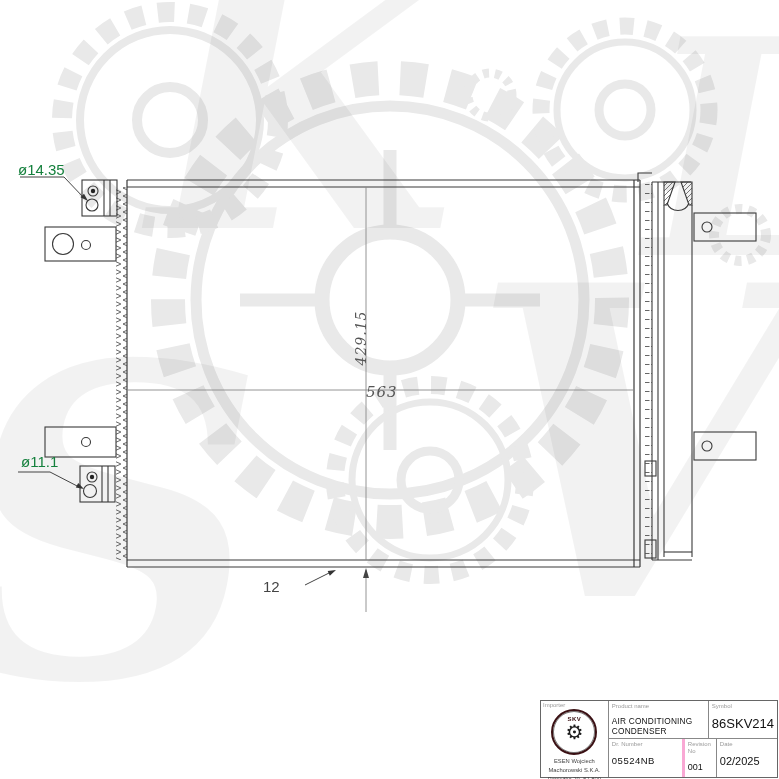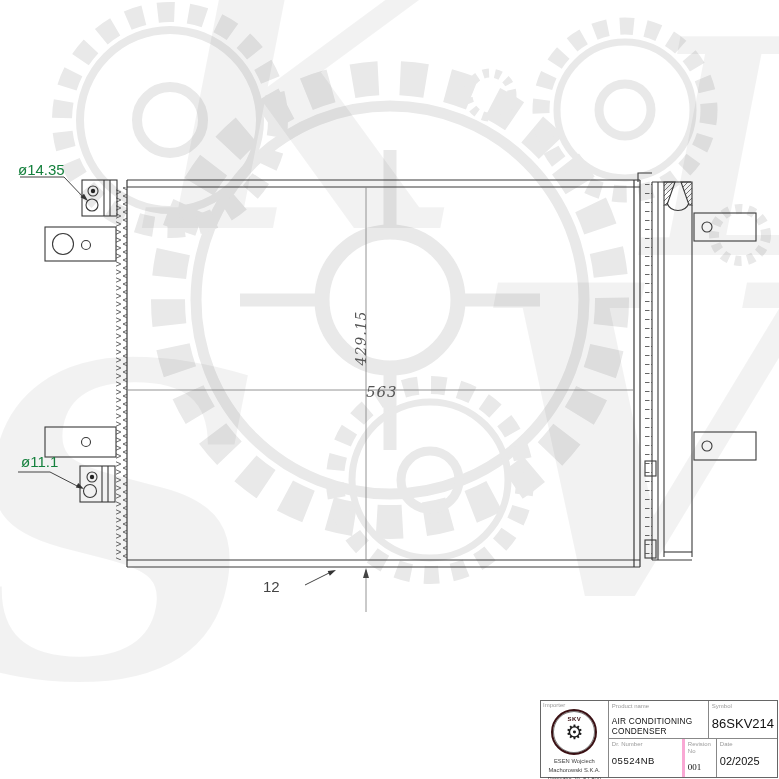--- a/index.html
+++ b/index.html
@@ -52,21 +52,21 @@
   .tb-cell .tb-label{align-self:flex-start;}
   .cell-product{width:100px;border-right:1px solid #888;}
   .cell-symbol{flex:1;}
   .cell-drnum{width:76px;border-right:3px solid #f9a8d4;}
   .cell-rev{width:32px;border-right:1px solid #888;}
   .cell-date{flex:1;}
   .tb-value{margin-top:5px;color:#111;}
   .v-product{font-size:8.3px;letter-spacing:.2px;margin-top:6px;}
   .v-symbol{font-size:13px;margin-top:6px;}
   .v-drnum{font-size:9.5px;letter-spacing:.5px;margin-top:7px;}
-  .v-rev{font-size:9px;margin-top:7px;font-family:Liberation Serif, serif;}
+  .v-rev{font-size:9px;margin-top:7px;}
   .v-date{font-size:11px;margin-top:7px;}
 </style>
 </head>
 <body>
 
 <div>
 
   <div class="watermark">
     <svg width="779" height="700" viewBox="0 0 779 700">
       <g stroke="#e9e9e9" fill="none">

